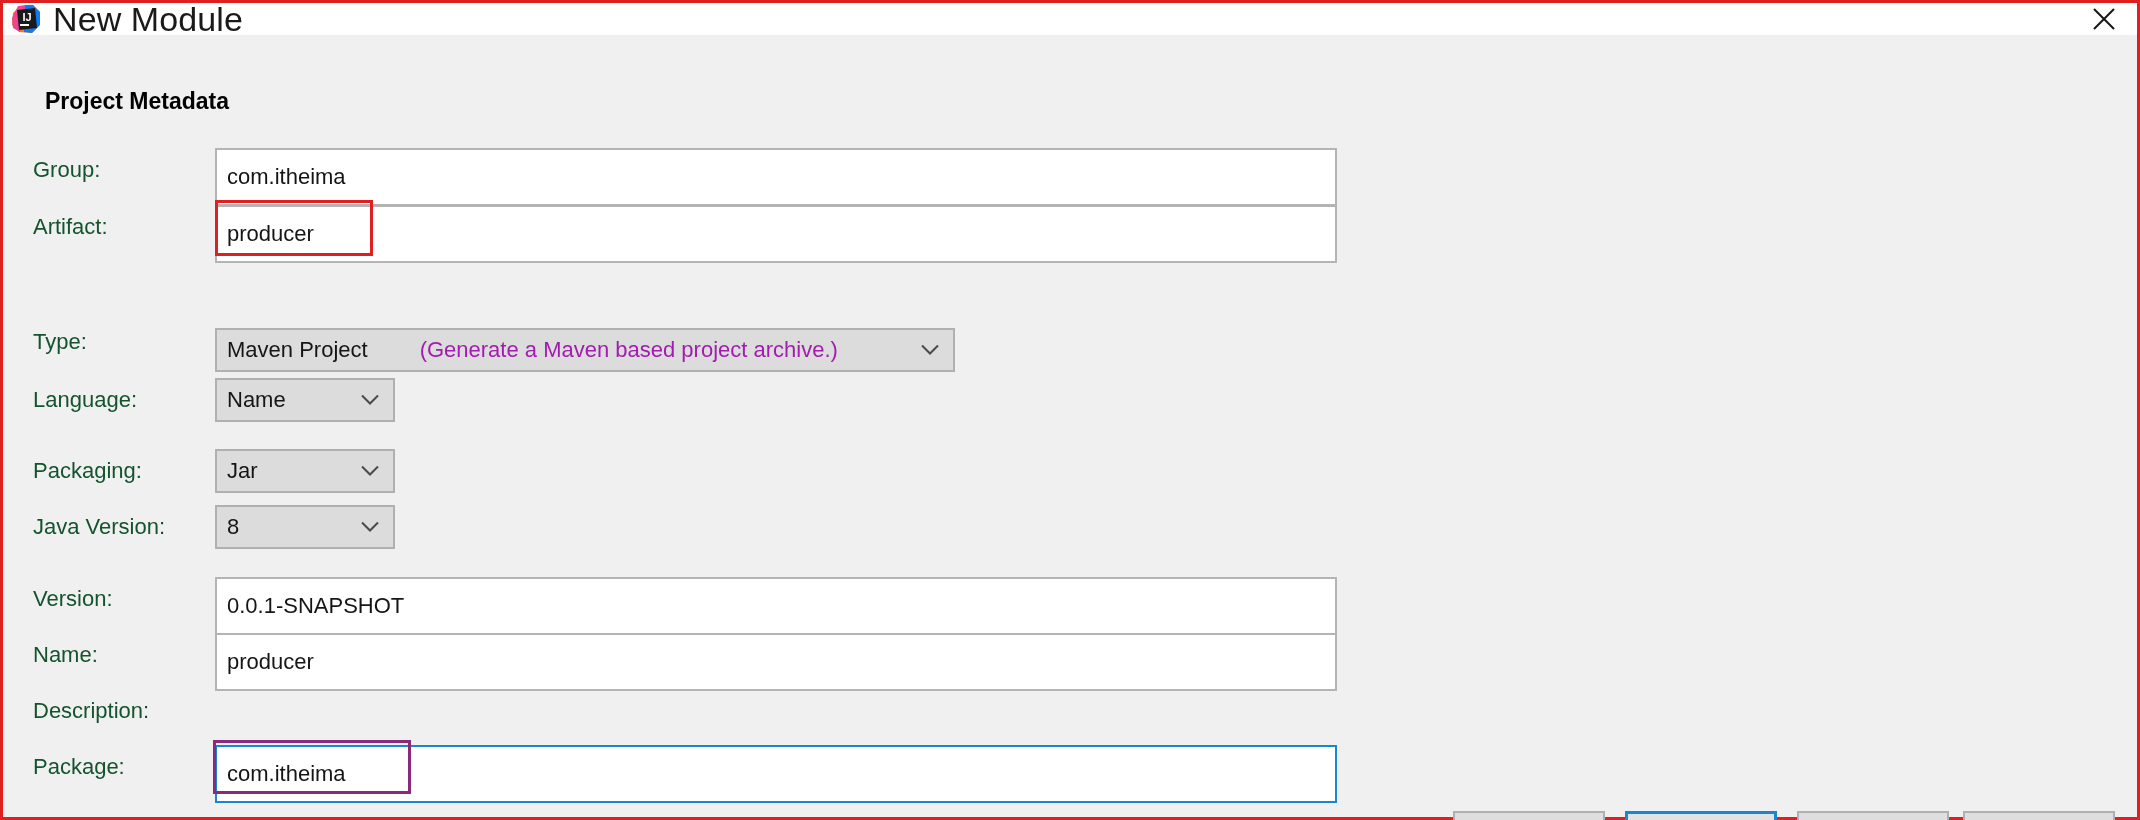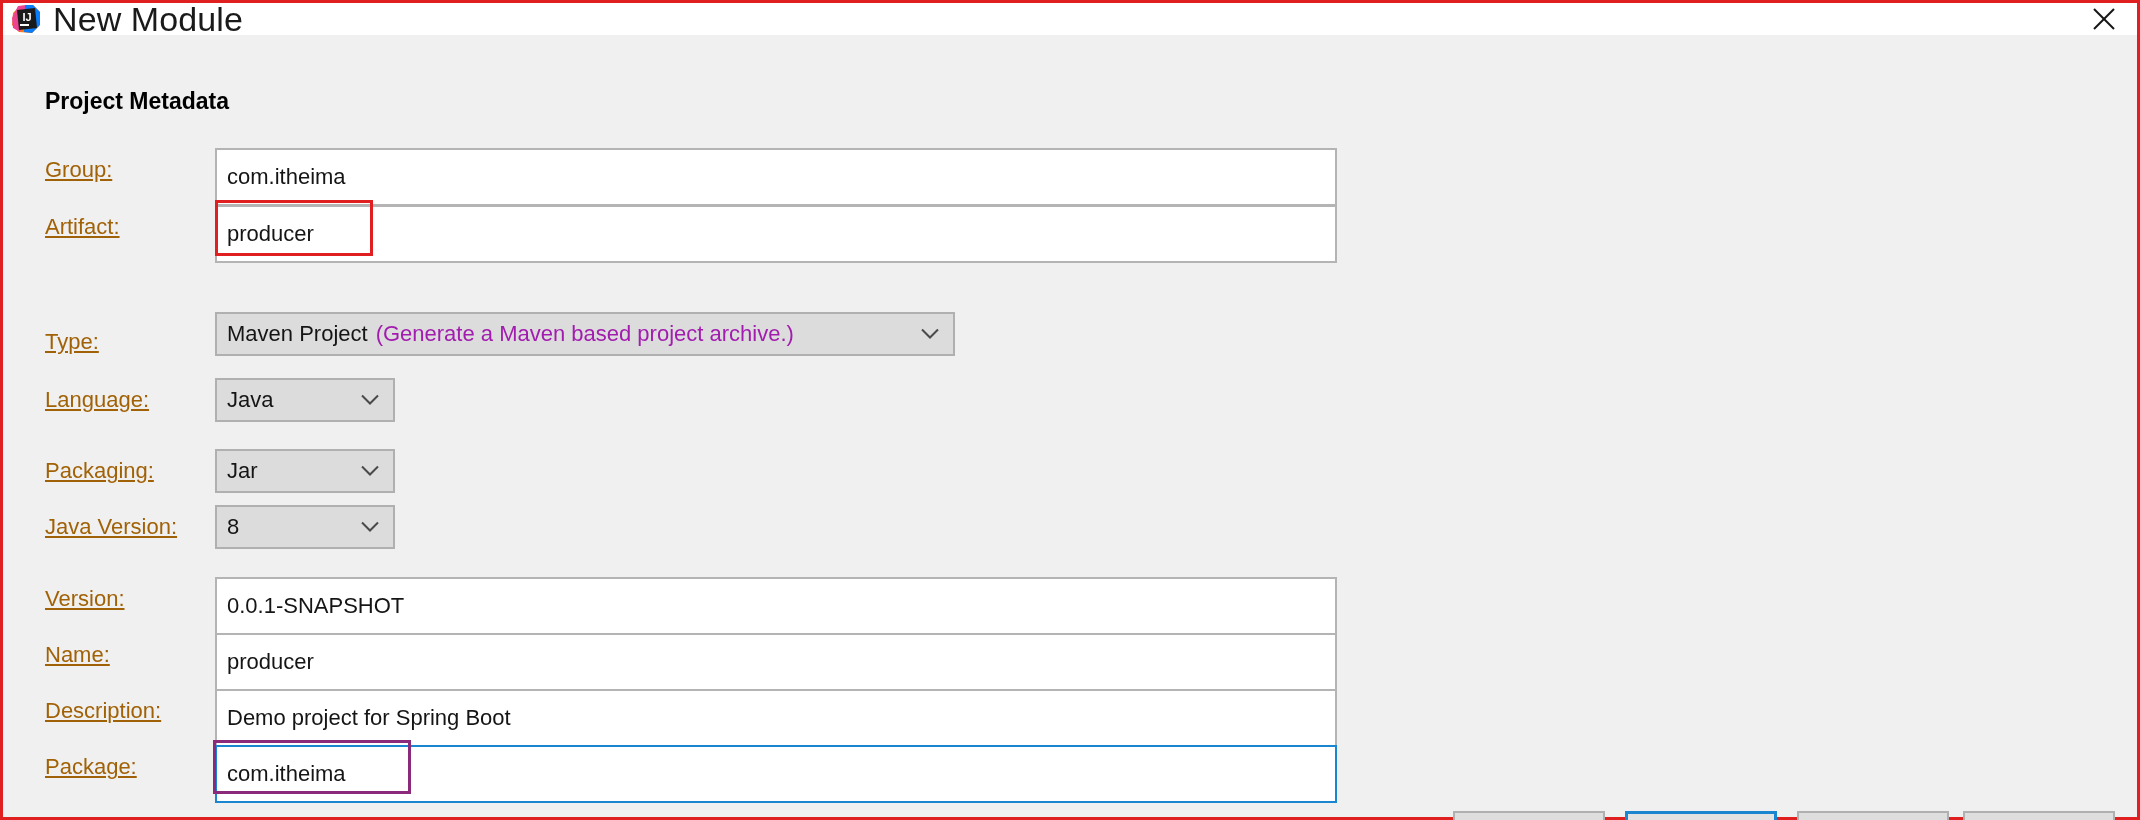--- a/index.html
+++ b/index.html
@@ -75,26 +75,25 @@
     position: absolute;
     left: 42px;
     top: 40px;
     font-size: 23px;
     font-weight: bold;
     color: #000000;
     white-space: nowrap;
   }
   .row-label {
     position: absolute;
-    left: 42px;
-    font-size: 22px;
-    color: #a16207;
+    left: 30px;
+    font-size: 22px;
+    color: #14532d;
     white-space: nowrap;
     line-height: 44px;
-    text-decoration: underline;
   }
 
   .textfield {
     position: absolute;
     left: 212px;
     box-sizing: border-box;
     height: 58px;
     background: #ffffff;
     border: 2px solid #b4b4b4;
     display: flex;
@@ -197,33 +196,33 @@
     <div class="section-title">Project Metadata</div>
 
     <div class="row-label" style="top:100px;">Group:</div>
     <div class="textfield wide" style="top:100px;">com.itheima</div>
 
     <div class="row-label" style="top:157px;">Artifact:</div>
     <div class="textfield wide" style="top:157px;">producer</div>
     <div class="annot" style="left:212px; top:152px; width:158px; height:56px;"></div>
 
     <div class="row-label" style="top:272px;">Type:</div>
-    <div class="combo" style="top:264px; width:740px;">
+    <div class="combo" style="top:280px; width:740px;gap:44px;">
       <span>Maven Project</span>
       <span class="combo-hint">(Generate a Maven based project archive.)</span>
       <span class="chev">
         <svg width="18" height="11" viewBox="0 0 18 11" xmlns="http://www.w3.org/2000/svg">
           <polyline points="1,1 9,9 17,1" fill="none" stroke="#4a4a4a" stroke-width="2"></polyline>
         </svg>
       </span>
     </div>
 
     <div class="row-label" style="top:330px;">Language:</div>
     <div class="combo" style="top:330px; width:180px;">
-      <span>Java</span>
+      <span>Name</span>
       <span class="chev">
         <svg width="18" height="11" viewBox="0 0 18 11" xmlns="http://www.w3.org/2000/svg">
           <polyline points="1,1 9,9 17,1" fill="none" stroke="#4a4a4a" stroke-width="2"></polyline>
         </svg>
       </span>
     </div>
 
     <div class="row-label" style="top:401px;">Packaging:</div>
     <div class="combo" style="top:401px; width:180px;">
       <span>Jar</span>
@@ -244,21 +243,20 @@
       </span>
     </div>
 
     <div class="row-label" style="top:529px;">Version:</div>
     <div class="textfield wide" style="top:529px;">0.0.1-SNAPSHOT</div>
 
     <div class="row-label" style="top:585px;">Name:</div>
     <div class="textfield wide" style="top:585px;">producer</div>
 
     <div class="row-label" style="top:641px;">Description:</div>
-    <div class="textfield wide" style="top:641px;">Demo project for Spring Boot</div>
 
     <div class="row-label" style="top:697px;">Package:</div>
     <div class="textfield wide focused" style="top:697px;">com.itheima</div>
     <div class="annot purple" style="left:210px; top:692px; width:198px; height:54px;"></div>
 
     <div class="btn" style="left:1450px; top:763px; width:152px;">
       
     </div>
     <div class="btn default" style="left:1622px; top:763px; width:152px;">
       

